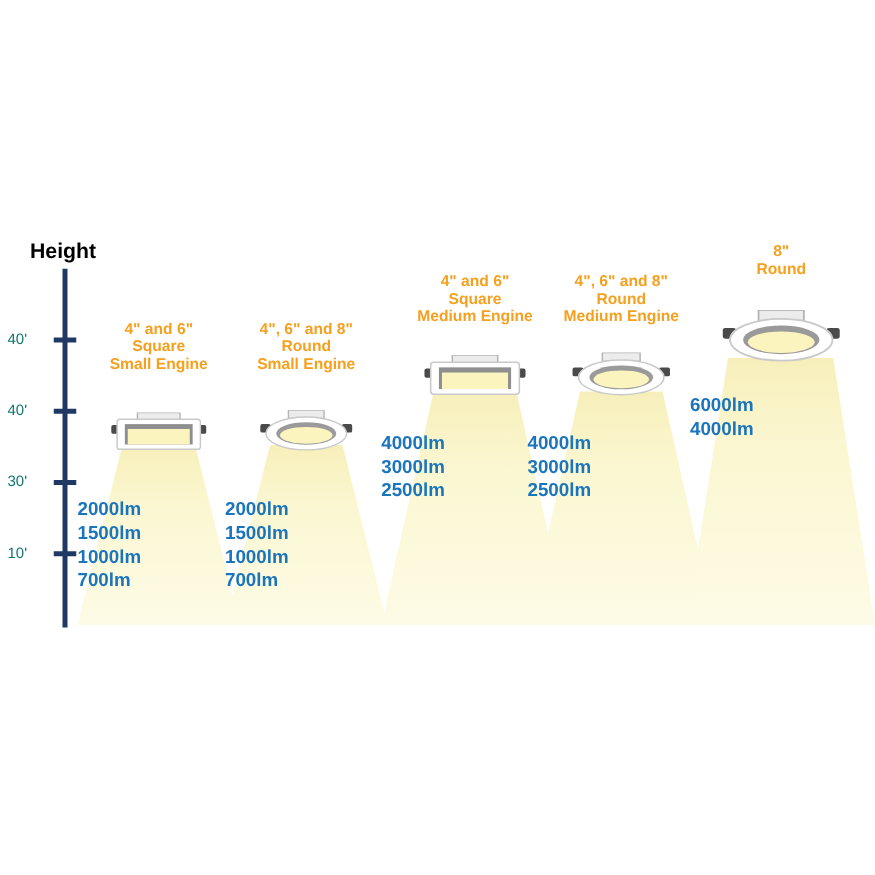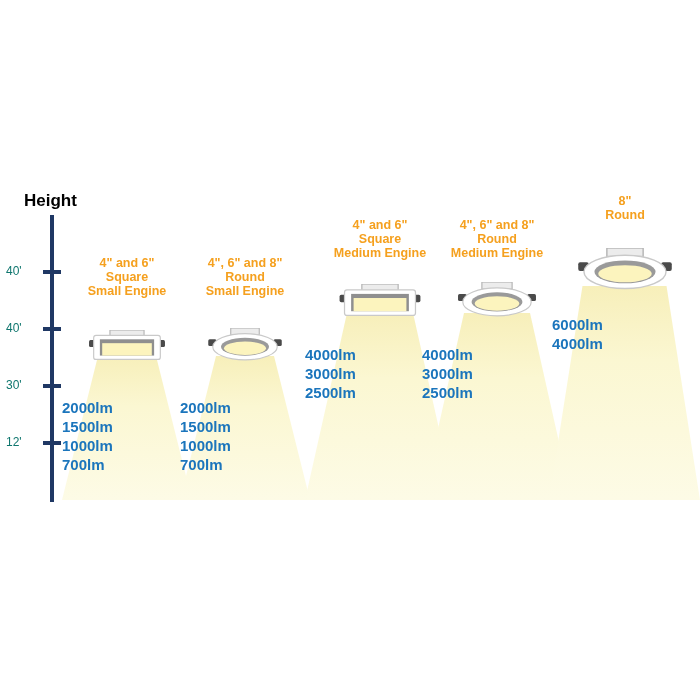--- a/index.html
+++ b/index.html
@@ -37,21 +37,21 @@
   <div class="axis-line"></div>
 
   <div class="tick" style="top:270px"></div>
   <div class="tick" style="top:327px"></div>
   <div class="tick" style="top:384px"></div>
   <div class="tick" style="top:441px"></div>
 
   <div class="tick-label" style="top:264px">40'</div>
   <div class="tick-label" style="top:321px">40'</div>
   <div class="tick-label" style="top:378px">30'</div>
-  <div class="tick-label" style="top:435px">12'</div>
+  <div class="tick-label" style="top:435px">10'</div>
 
   <div class="fx-label" style="left:57px; top:256px; width:140px;">
     <div>4" and 6"</div>
     <div>Square</div>
     <div>Small Engine</div>
   </div>
   <div class="beam" style="left:62px; top:356px; width:130px; height:144px;
        clip-path:polygon(calc(50% - 29px) 0, calc(50% + 29px) 0, 100% 100%, 0 100%);"></div>
   <svg class="fixture" style="left:88px; top:330px" width="78" height="31" viewBox="0 0 100 40">
     <rect x="28" y="0" width="44" height="9" fill="#ececec" stroke="#b5b5b5" stroke-width="1.5"></rect>

